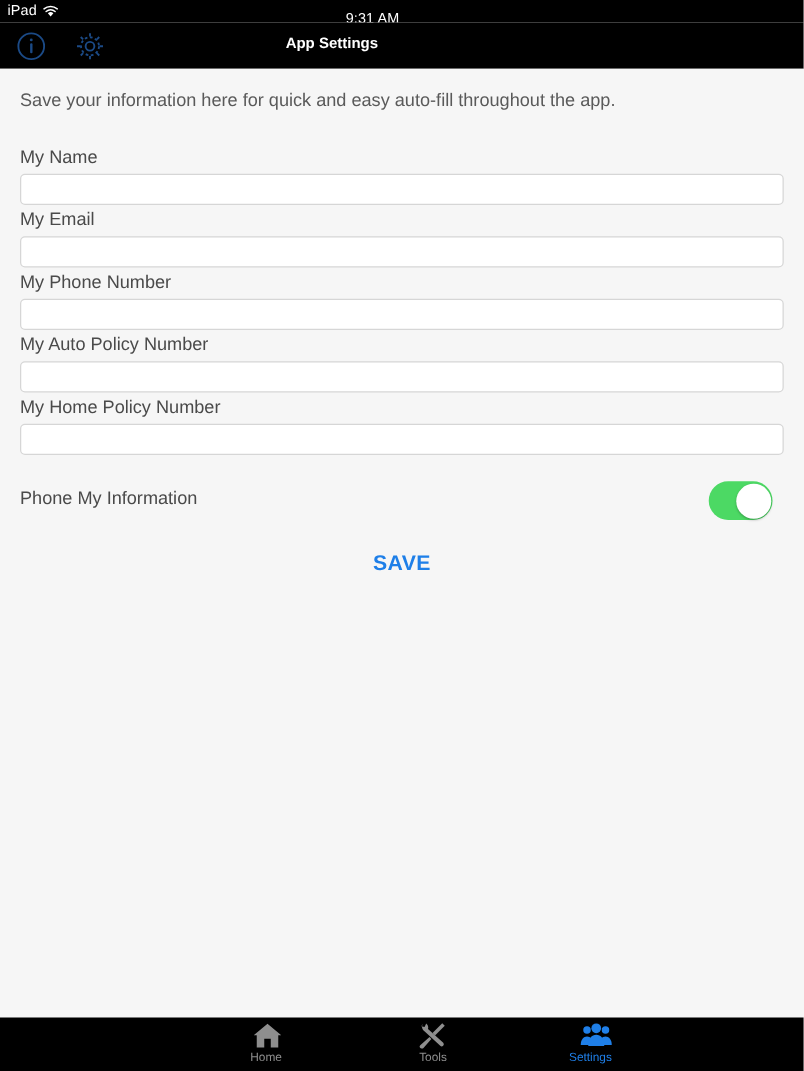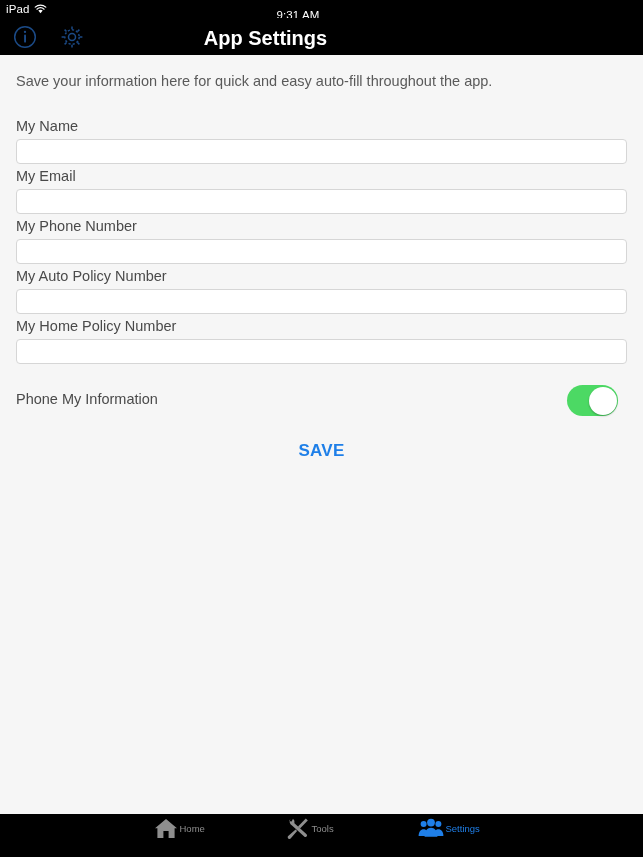--- a/index.html
+++ b/index.html
@@ -35,21 +35,21 @@
   .batt-fill{ height:100%; width:100%; background:#4cd964; border-radius:1px; }
   .bolt{ font-size:10px; color:#fff; margin-left:1px; }
 
   
   .navbar{
     position:absolute; top:18px; left:0; width:643px; height:37px;
     background:#000;
   }
   .nav-title{
     position:absolute; left:0; width:531px; top:9px;
-    text-align:center; color:#fff; font-size:20px; font-weight:bold;
+    text-align:center; color:#fff; font-size:12px; font-weight:bold;
   }
   .nav-btn{ position:absolute; top:7px; cursor:pointer; }
   .nav-info{ left:13px; }
   .nav-gear{ left:60px; }
   .nav-btn svg{ display:block; }
 
   
   .content{
     position:absolute; top:55px; left:0; width:643px; height:759px;
     background:#f6f6f6;
@@ -101,22 +101,22 @@
   }
 
   
   .tabbar{
     position:absolute; bottom:0; left:0; width:643px; height:43px;
     background:#000;
     display:flex; align-items:flex-start; justify-content:center;
     gap:60px; padding-top:3px;
   }
   .tab{
-    width:72px; display:flex; flex-direction:row;
-    align-items:center; gap:2px; cursor:pointer;
+    width:72px; display:flex; flex-direction:column;
+    align-items:flex-end; gap:2px; cursor:pointer;
   }
   .tab-icon{ height:22px; display:flex; align-items:center; justify-content:center; }
   .tab-icon svg{ display:block; }
   .tab-label{ font-size:9.5px; color:#8e8e8e; }
   .tab.active .tab-label{ color:#1f7fe8; }
 </style>
 </head>
 <body>
 
 <div id="app">

